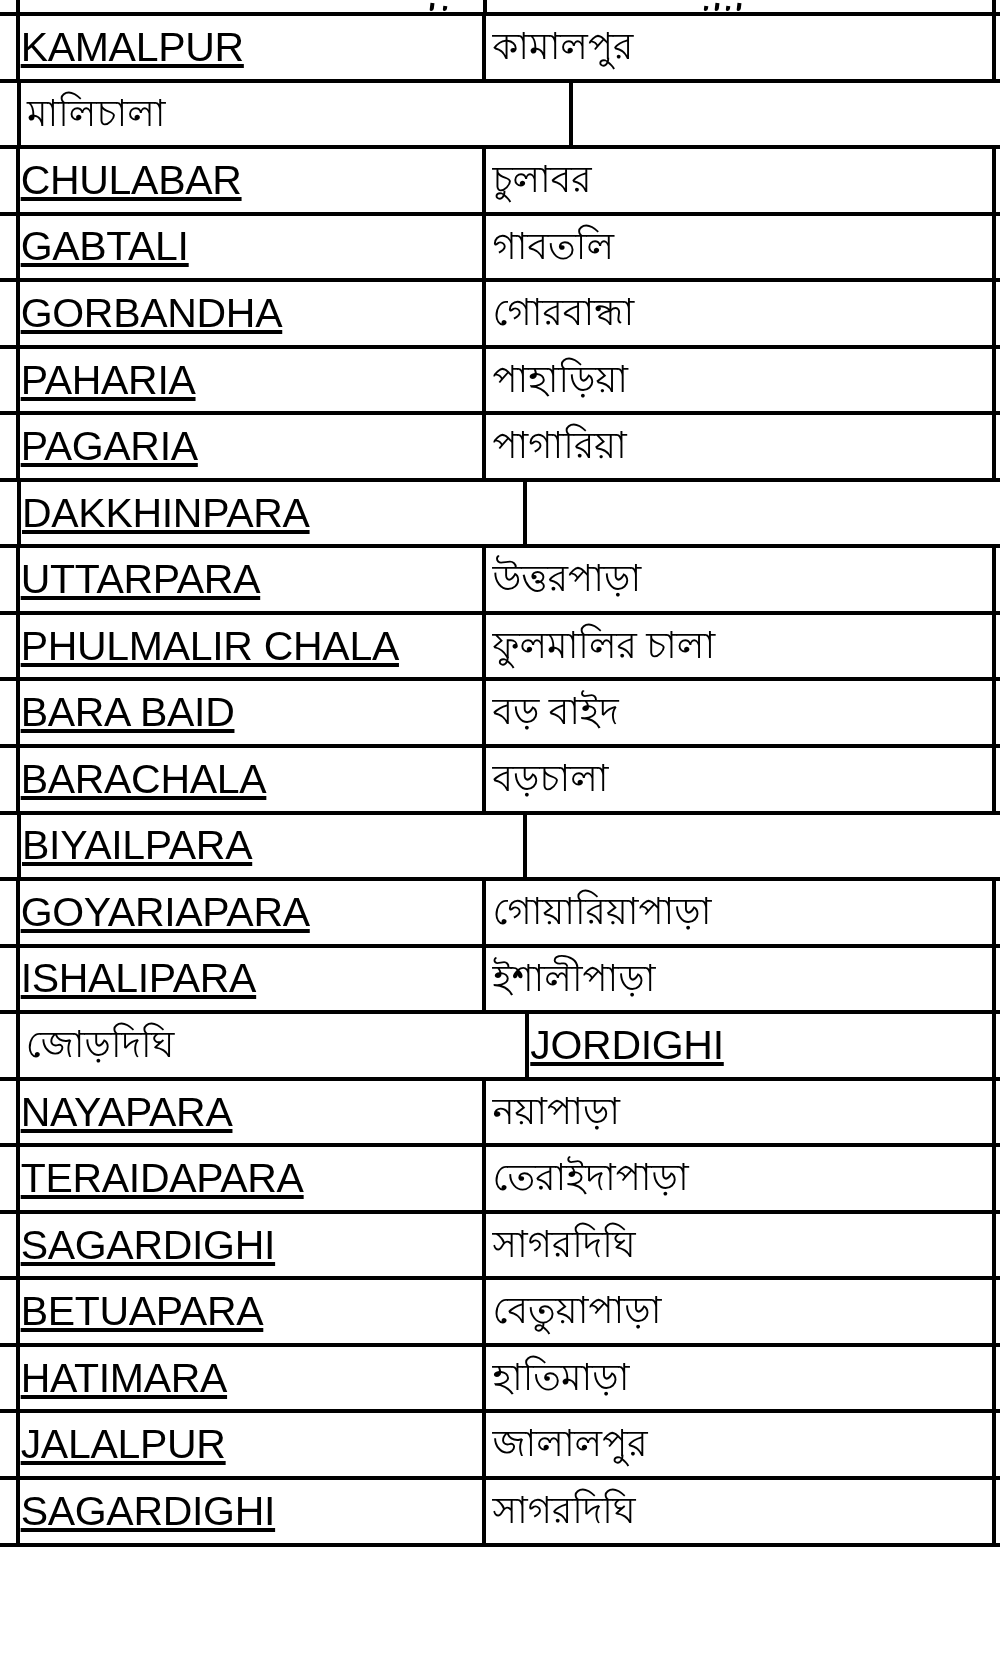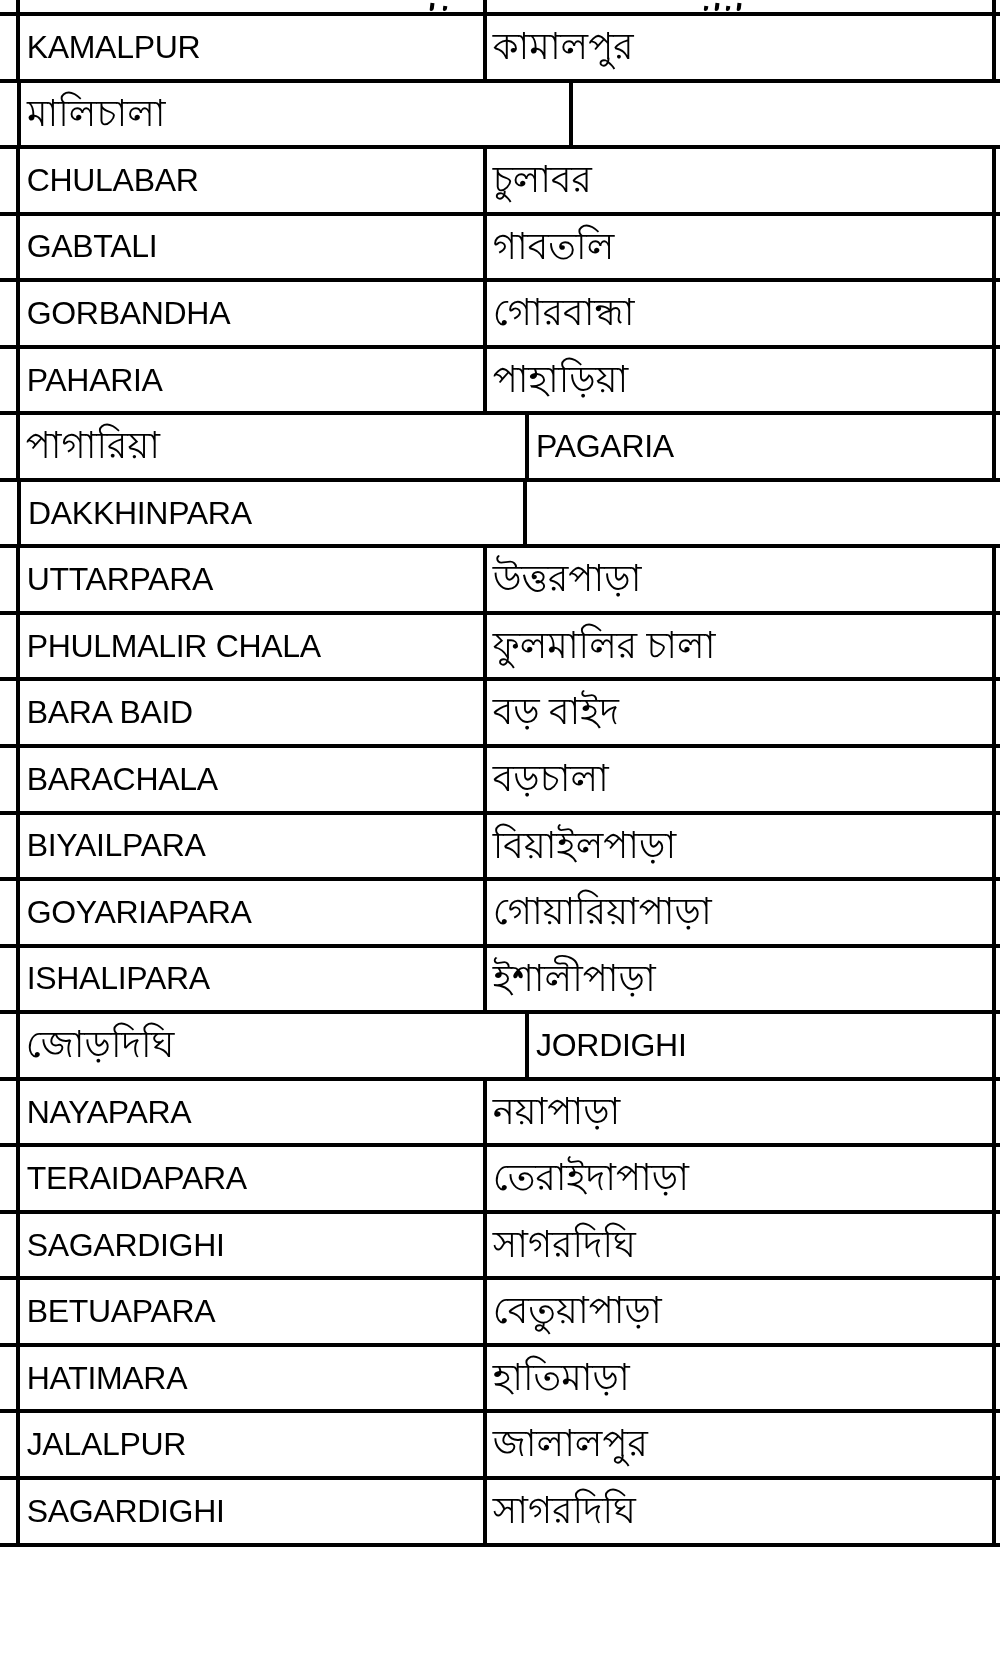--- a/index.html
+++ b/index.html
@@ -30,24 +30,25 @@
     flex:0 0 auto;
   }
   .trow.header-partial { height:70px; }
   .cell { box-sizing:border-box; position:relative; overflow:visible; }
   .c1 { width:17px; }                                   
   .c2 { width:506px; border-left:4px solid var(--border); }
   .c3 { width:552px; border-left:4px solid var(--border);text-align:center; }
   .c4 { width:69px;  border-left:4px solid var(--border); } 
   .en {
     display:flex; align-items:center;
-    padding-left:7px;
-    font-size:32px;
+    padding-left:1px;
+    font-size:41px;
     letter-spacing:-0.3px;
     white-space:nowrap;
+    text-decoration:underline;
   }
   .bn {
     display:flex; align-items:center;
     padding-left:6px;
     font-size:37px;
     line-height:1.15;
     font-family:"Liberation Serif", serif;
     white-space:nowrap;
   }
   
@@ -117,22 +118,22 @@
       <div class="cell c4"></div>
     </div>
     <div class="trow">
       <div class="cell c1"></div>
       <div class="cell c2 en">PAHARIA</div>
       <div class="cell c3 bn">পাহাড়িয়া</div>
       <div class="cell c4"></div>
     </div>
     <div class="trow">
       <div class="cell c1"></div>
+      <div class="cell c2 en">PAGARIA</div>
       <div class="cell c3 bn">পাগারিয়া</div>
-      <div class="cell c2 en">PAGARIA</div>
       <div class="cell c4"></div>
     </div>
     <div class="trow">
       <div class="cell c1"></div>
       <div class="cell c2 en">DAKKHINPARA</div>
       <div class="cell c4"></div>
     </div>
     <div class="trow">
       <div class="cell c1"></div>
       <div class="cell c2 en">UTTARPARA</div>
@@ -153,21 +154,20 @@
     </div>
     <div class="trow">
       <div class="cell c1"></div>
       <div class="cell c2 en">BARACHALA</div>
       <div class="cell c3 bn">বড়চালা</div>
       <div class="cell c4"></div>
     </div>
     <div class="trow">
       <div class="cell c1"></div>
       <div class="cell c2 en">BIYAILPARA</div>
-      <div class="cell c3 bn">বিয়াইলপাড়া</div>
       <div class="cell c4"></div>
     </div>
     <div class="trow">
       <div class="cell c1"></div>
       <div class="cell c2 en">GOYARIAPARA</div>
       <div class="cell c3 bn">গোয়ারিয়াপাড়া</div>
       <div class="cell c4"></div>
     </div>
     <div class="trow">
       <div class="cell c1"></div>

